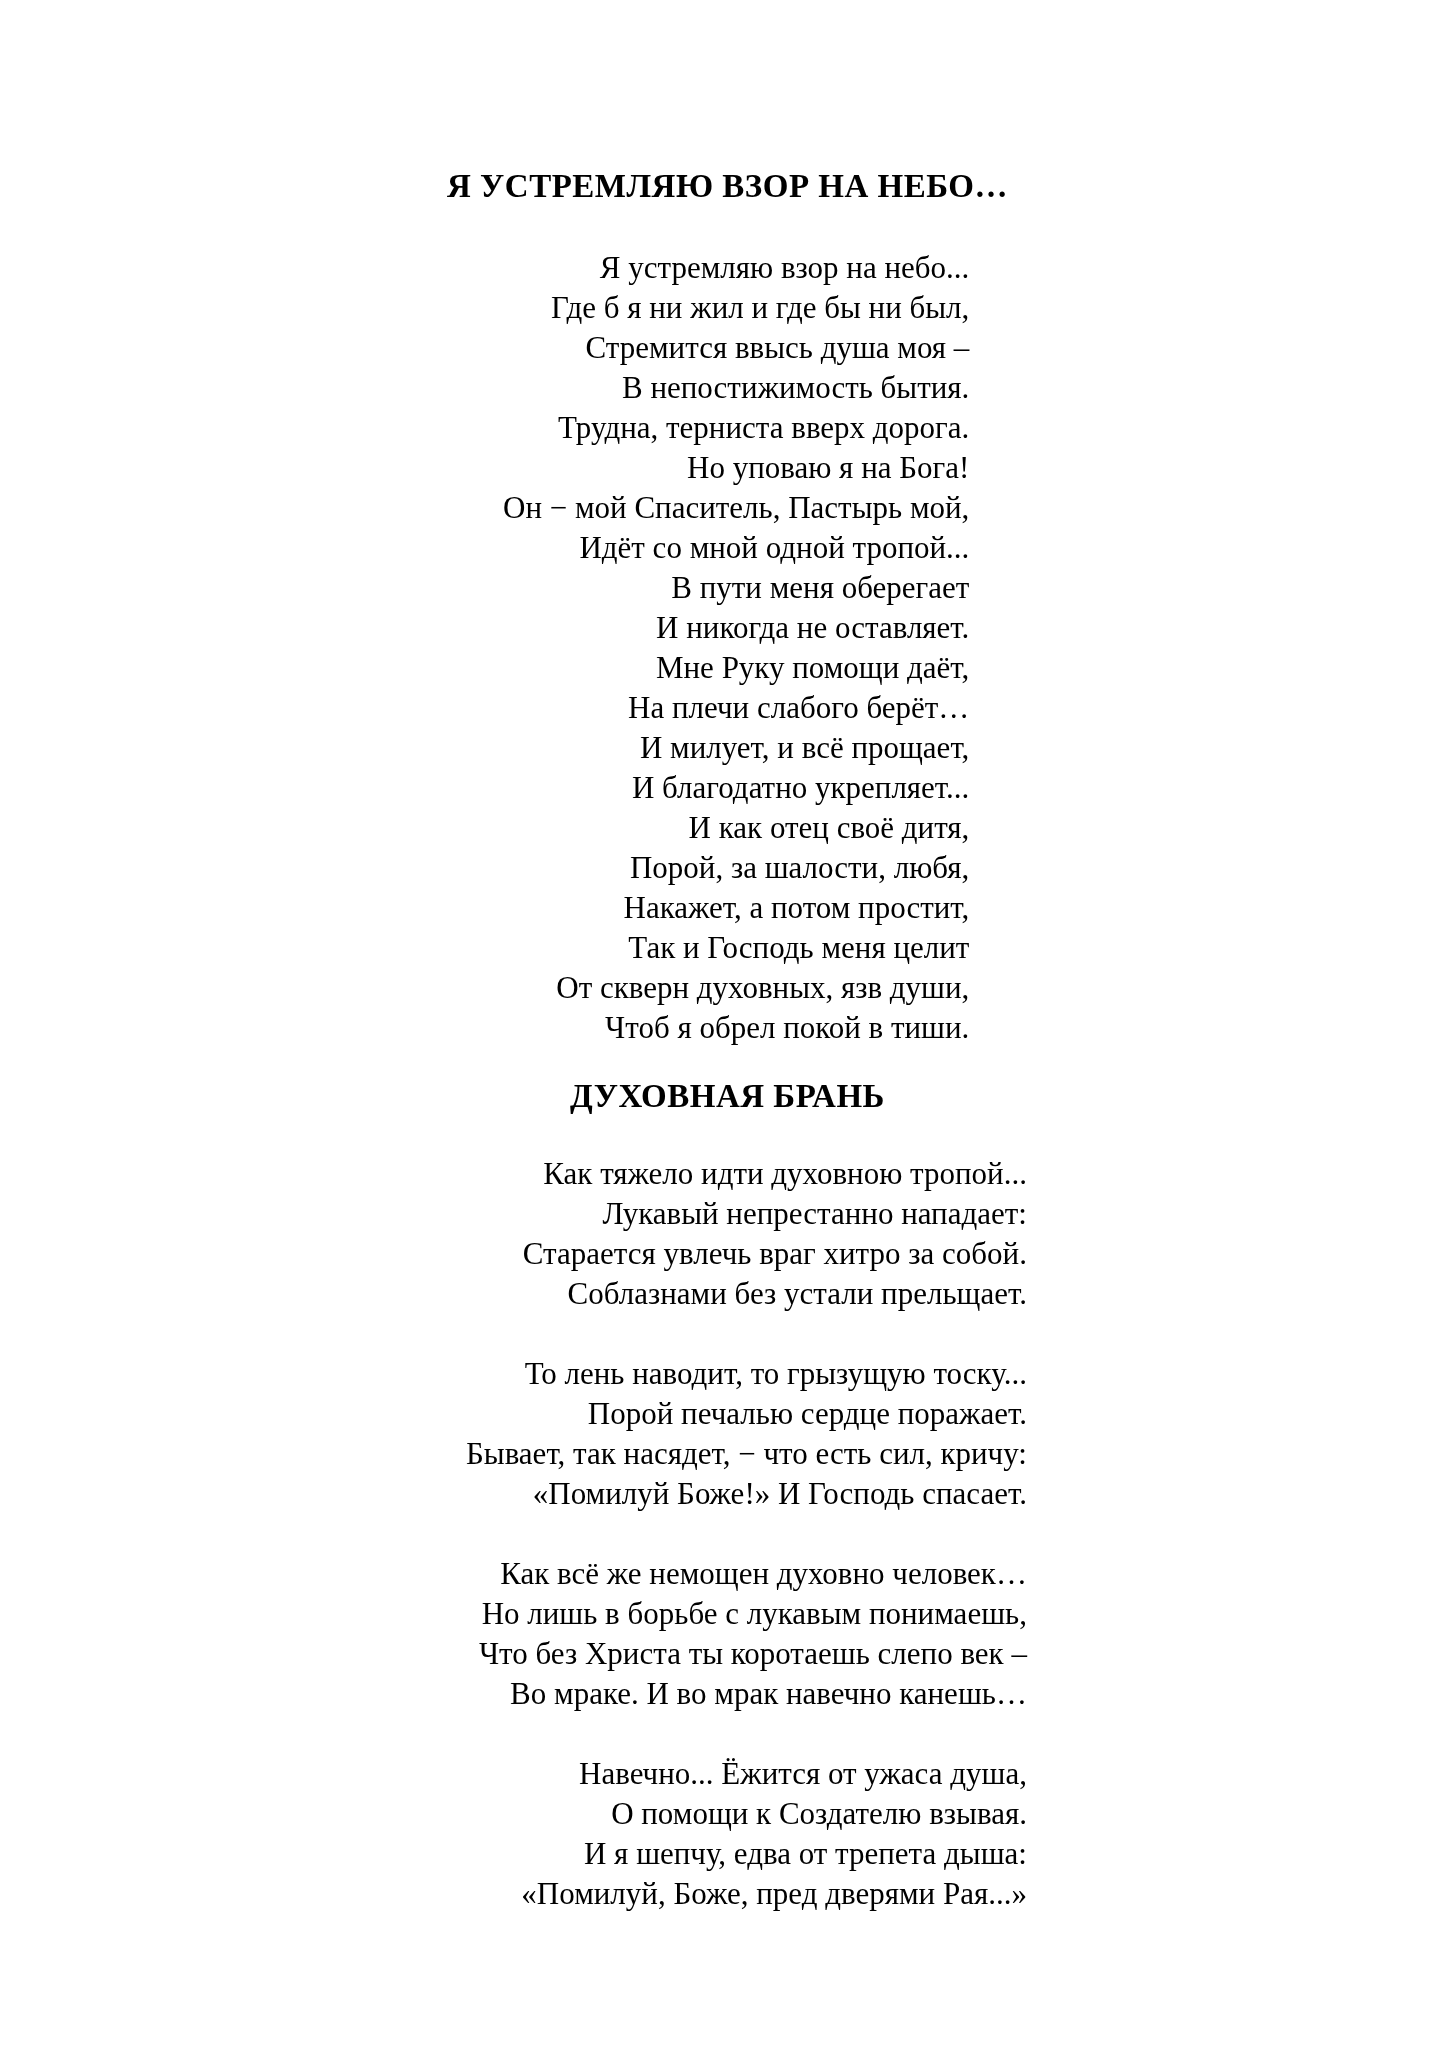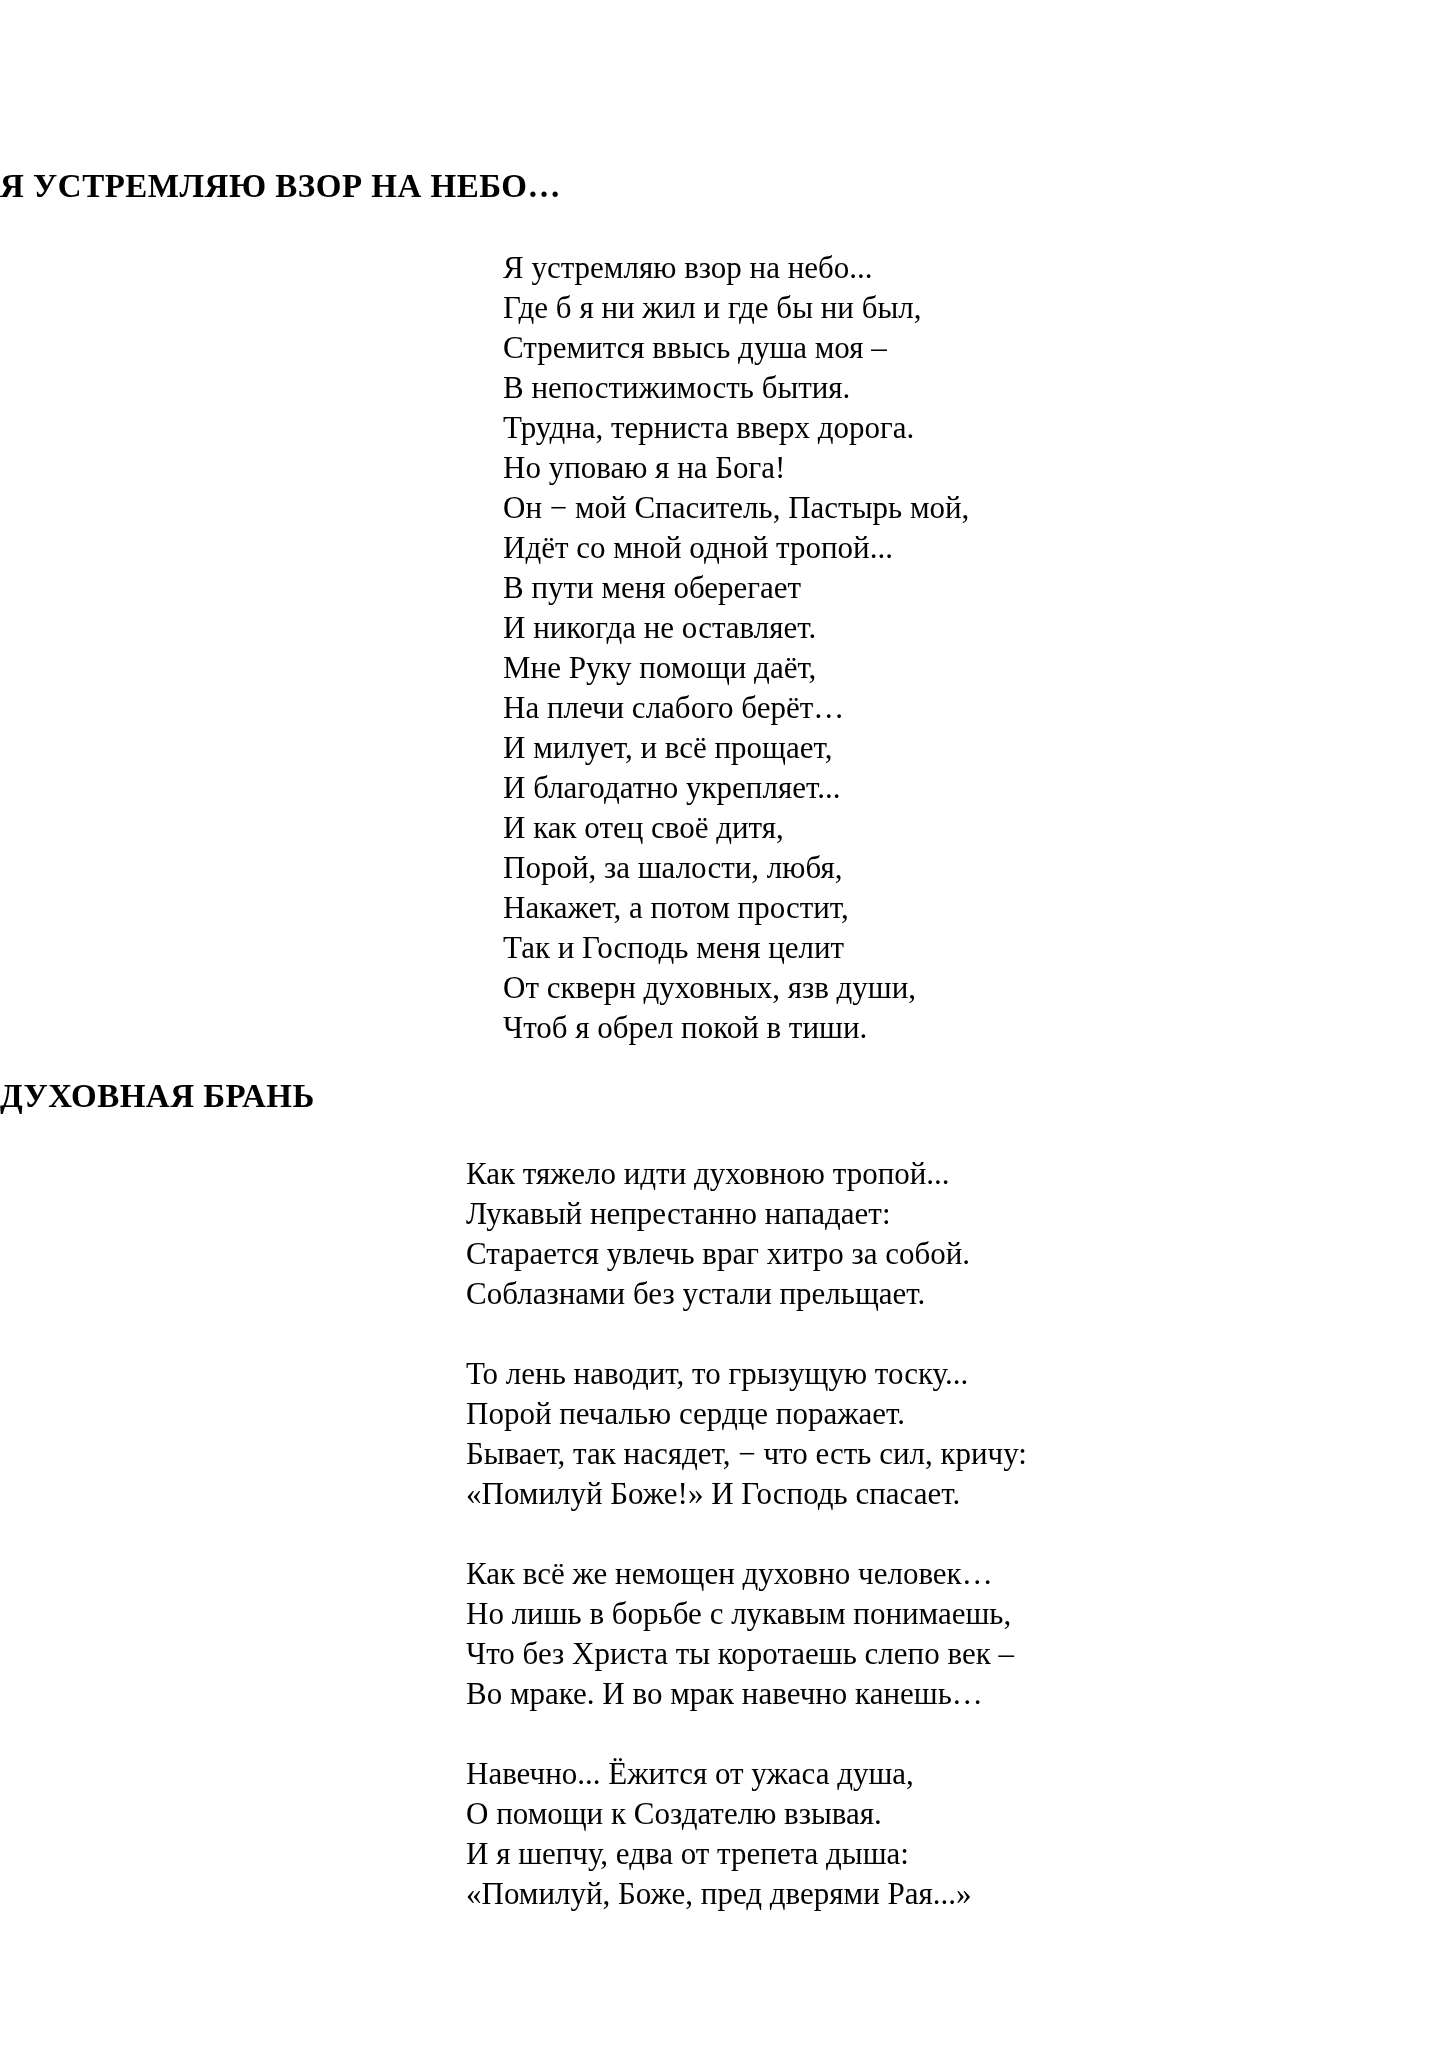--- a/index.html
+++ b/index.html
@@ -14,38 +14,38 @@
     background: #ffffff;
     color: #000000;
     font-family: "Liberation Serif", serif;
     overflow: hidden;
   }
   .poem-title {
     position: absolute;
     left: 0;
     width: 100%;
     margin: 0;
-    text-align: left;
+    text-align: center;
     font-weight: 700;
     font-size: 33px;
     line-height: 40px;
     letter-spacing: 0.5px;
     white-space: pre;
   }
   #title1 { top: 166px; }
   #title2 { top: 1076px; }
   .poem {
     position: absolute;
     font-size: 31px;
     line-height: 40px;
     white-space: pre;
   }
   #poem1 { top: 248px; left: 503px; }
   #poem2 { top: 1154px; left: 466px; }
-  .stanza { margin: 0 0 40px 0; }
+  .stanza { margin: 0 0 40px 0; text-align: right; }
   .stanza:last-child { margin-bottom: 0; }
   .line { height: 40px; }
 </style>
 </head>
 <body>
 
 <div class="page">
   <h1 class="poem-title" id="title1">Я УСТРЕМЛЯЮ ВЗОР НА НЕБО…</h1>
 
   <div class="poem" id="poem1"><div class="stanza"><div class="line">Я устремляю взор на небо...</div><div class="line">Где б я ни жил и где бы ни был,</div><div class="line">Стремится ввысь душа моя –</div><div class="line">В непостижимость бытия.</div><div class="line">Трудна, терниста вверх дорога.</div><div class="line">Но уповаю я на Бога!</div><div class="line">Он − мой Спаситель, Пастырь мой,</div><div class="line">Идёт со мной одной тропой...</div><div class="line">В пути меня оберегает</div><div class="line">И никогда не оставляет.</div><div class="line">Мне Руку помощи даёт,</div><div class="line">На плечи слабого берёт…</div><div class="line">И милует, и всё прощает,</div><div class="line">И благодатно укрепляет...</div><div class="line">И как отец своё дитя,</div><div class="line">Порой, за шалости, любя,</div><div class="line">Накажет, а потом простит,</div><div class="line">Так и Господь меня целит</div><div class="line">От скверн духовных, язв души,</div><div class="line">Чтоб я обрел покой в тиши.</div></div></div>

